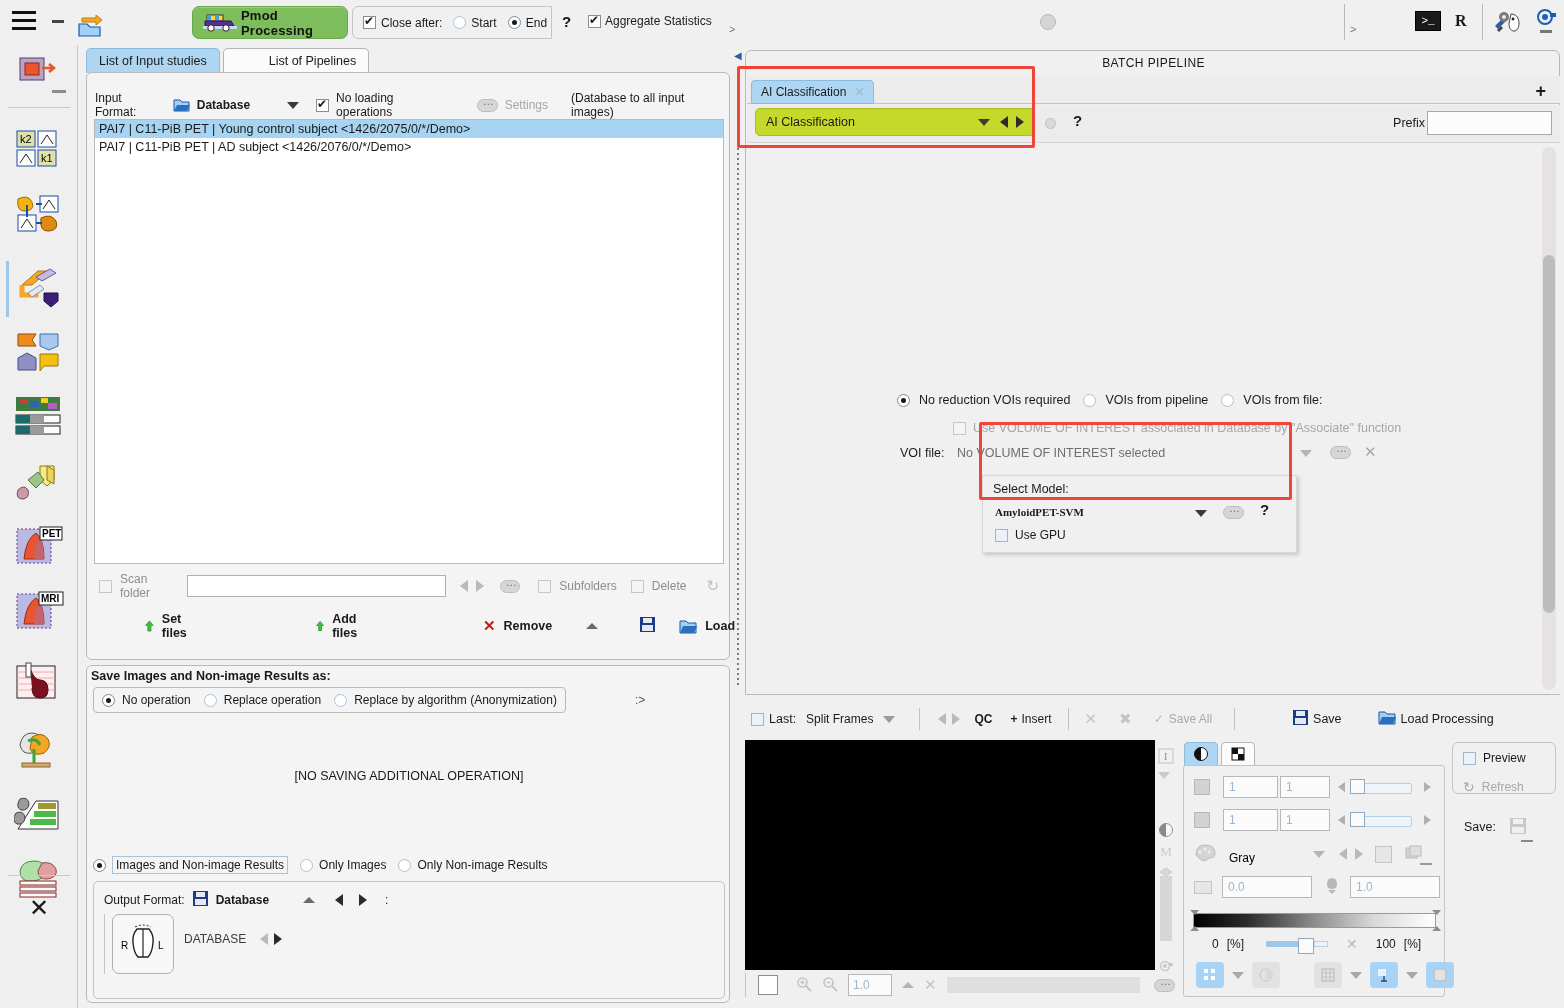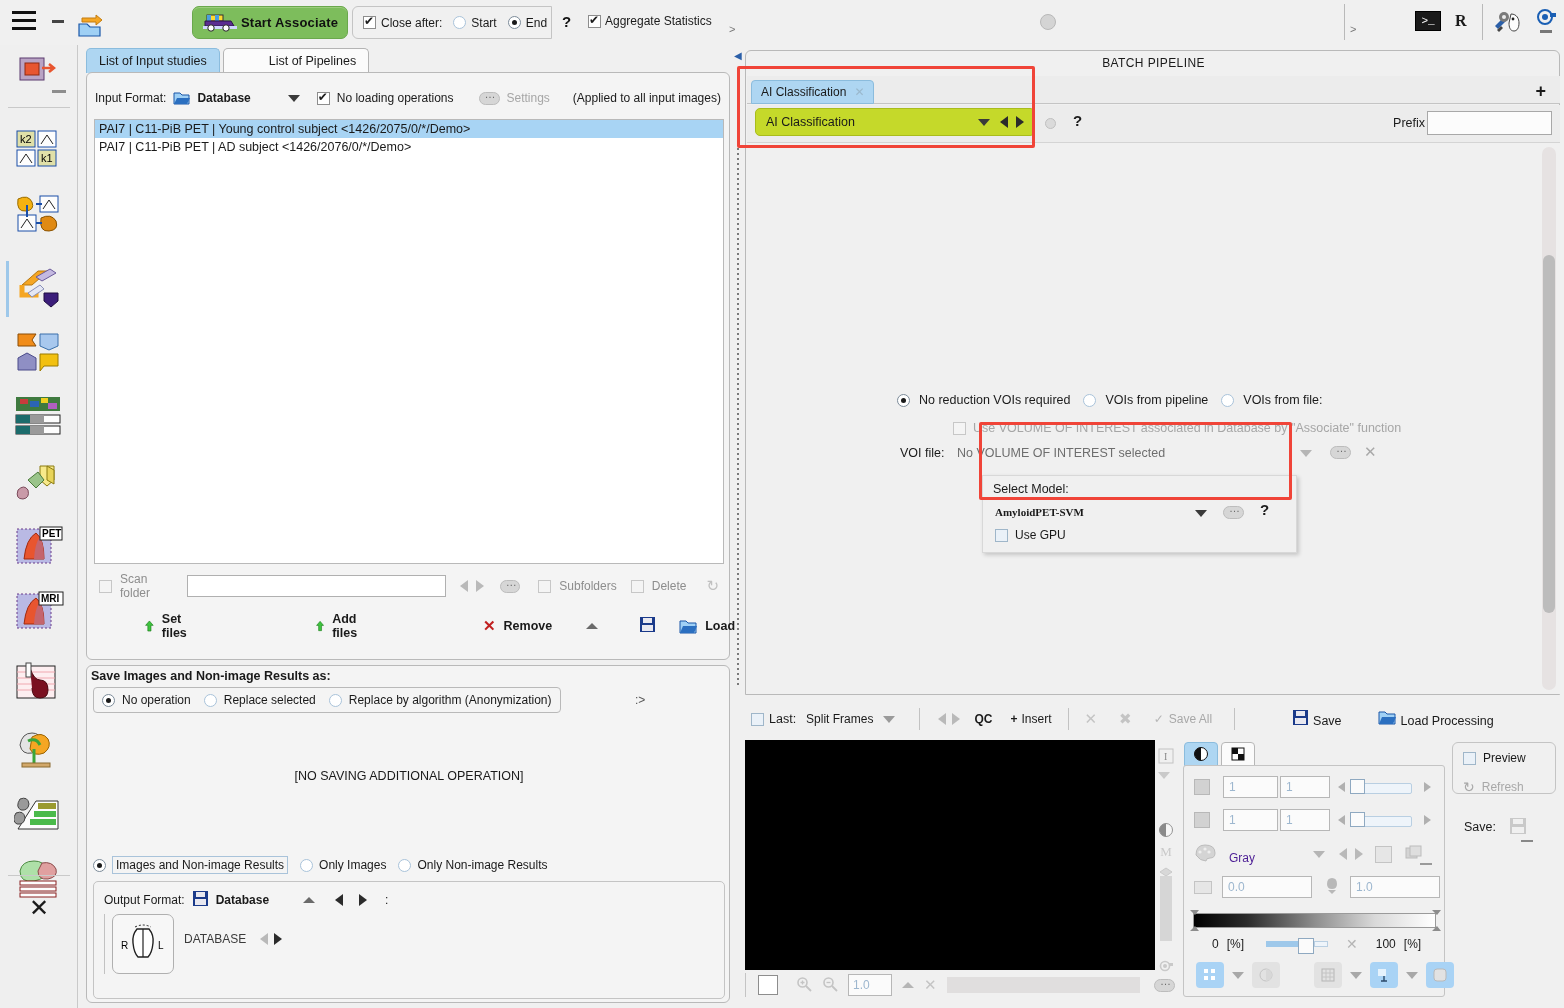--- a/index.html
+++ b/index.html
@@ -136,21 +136,21 @@
   .redbox { position: absolute; border: 3px solid #f04438; border-radius: 2px; pointer-events: none;}
   .selmodel-lbl { position: absolute; left: 10px; top: 6px; font-size: 12.5px;}
   .selmodel-val { position: absolute; left: 12px; top: 30px; font-size: 11px; font-weight: bold; font-family: Liberation Serif, serif;}
   .selm-caret { position: absolute; left: 212px; top: 34px;}
   .selm-ell { position: absolute; left: 240px; top: 30px;}
   .selm-q { position: absolute; left: 277px; top: 25px; font-size: 15px; font-weight: bold; cursor:pointer;}
   .gpurow { position: absolute; left: 12px; top: 52px; display: flex; align-items: center; gap: 7px;}
 
   
   .botbar { position: absolute; left: 745px; top: 705px; width: 819px; height: 28px; display:flex; align-items:center;}
-  .bb-item { display: flex; align-items: flex-end; gap: 5px; font-size: 12.5px; }
+  .bb-item { display: flex; align-items: center; gap: 5px; font-size: 12.5px; }
   .bb-div { width: 1px; height: 22px; background: #c2c2c2;}
 
   .viewer { position: absolute; left: 745px; top: 740px; width: 410px; height: 230px; background: #000;}
   .vrail { position: absolute; left: 1157px; top: 740px; width: 18px; height: 258px;}
   .vrail .ic { position: absolute; left: 1px; width: 16px; height: 16px; opacity:.45;}
   .vrail-bar { position: absolute; left: 3px; top: 136px; width: 12px; height: 65px; background: #d6d6d6;}
 
   .ctltabs { position: absolute; left: 1184px; top: 742px; height: 24px; display: flex; gap: 3px;}
   .ctltab { width: 34px; height: 24px; border: 1px solid #b7b7b7; border-radius: 4px 4px 0 0; background: #fbfbfb; cursor:pointer;
     display:flex; align-items:center; justify-content:center;}
@@ -218,21 +218,21 @@
         <svg width="34" height="21" viewBox="0 0 34 21">
           <rect x="4" y="2" width="16" height="6" fill="#ffd92e" stroke="#333"></rect>
           <rect x="4" y="2" width="4" height="6" fill="#4a9ede"></rect>
           <rect x="12" y="2" width="4" height="6" fill="#4a9ede"></rect>
           <path d="M2 8 h26 l3 5 H2z" fill="#5b2d91" stroke="#2a1448"></path>
           <rect x="0" y="13" width="34" height="3" fill="#cfd6ff"></rect>
           <circle cx="8" cy="15" r="3.2" fill="#fff" stroke="#222"></circle>
           <circle cx="23" cy="15" r="3.2" fill="#fff" stroke="#222"></circle>
         </svg>
       </span>
-      <span class="lbl">Start Associate</span>
+      <span class="lbl">Pmod Processing</span>
     </div>
 
     <div class="closeafter">
       <span class="cb checked"></span>
       <span>Close after:</span>
       <span class="rb lt" style="margin-left:6px"></span>
       <span>Start</span>
       <span class="rb on" style="margin-left:6px"></span>
       <span>End</span>
     </div>
@@ -417,21 +417,21 @@
             <path d="M1 2 h6 l2 2 h7 v9 H1z" fill="#9fd0f5" stroke="#1a57a8"></path>
             <path d="M1 13 l3-6 h13 l-3 6z" fill="#2b6fc0"></path>
           </svg>
       </span>
       <span style="font-weight:bold;">Database</span>
       <span class="caret-d" style="margin-left:30px;"></span>
       <span class="cb checked" style="margin-left:10px;"></span>
       <span>No loading operations</span>
       <span class="ell muted" style="margin-left:18px;"></span>
       <span class="muted">Settings</span>
-      <span style="margin-left:16px;">(Applied to all input images)</span>
+      <span style="margin-left:16px;">(Database to all input images)</span>
     </div>
 
     <div class="studylist">
       <div class="studyrow sel">PAI7 | C11-PiB PET | Young control subject &lt;1426/2075/0/*/Demo&gt;</div>
       <div class="studyrow">PAI7 | C11-PiB PET | AD subject &lt;1426/2076/0/*/Demo&gt;</div>
     </div>
 
     <div class="scanrow">
       <span class="cb dis"></span>
       <span class="dimtxt">Scan folder</span>
@@ -482,21 +482,21 @@
       <span class="up-arrow" style="margin-left:30px;"></span>
     </div>
   </div>
 
   <div class="savebox">
     <div class="saveas-title">Save Images and Non-image Results  as:</div>
     <div class="radiogroup">
       <span class="rb on"></span>
       <span>No operation</span>
       <span class="rb lt" style="margin-left:6px;"></span>
-      <span>Replace selected</span>
+      <span>Replace operation</span>
       <span class="rb lt" style="margin-left:6px;"></span>
       <span>Replace by algorithm (Anonymization)</span>
     </div>
     <div style="position:absolute;left:548px;top:27px;font-size:12px;color:#555;">:&gt;</div>
 
     <div class="nosaveop">[NO SAVING ADDITIONAL OPERATION]</div>
 
     <div class="imgres">
       <span class="rb on"></span>
       <span class="boxed">Images and Non-image Results</span>
@@ -733,21 +733,21 @@
 
     <div style="position:absolute;left:10px;top:77px;display:flex;align-items:center;">
       <span>
         <svg width="22" height="18" viewBox="0 0 22 18">
             <path d="M11 1 q10 0 10 8 q0 5-5 5 q-4 0-4 3 -6 0-10-6 q0-10 9-10z" fill="#d4d4d4" stroke="#bcbcbc"></path>
             <circle cx="6" cy="8" r="1.6" fill="#eee"></circle>
             <circle cx="11" cy="5" r="1.6" fill="#eee"></circle>
             <circle cx="15" cy="8" r="1.6" fill="#eee"></circle>
           </svg>
       </span>
-      <span style="margin-left:13px;color:#4c1d95;margin-top:8px;">Gray</span>
+      <span style="margin-left:13px;color:#000000;margin-top:8px;">Gray</span>
       <span class="caret-d" style="margin-left:58px;border-top-color:#b5b5b5;"></span>
       <span class="nav-l dim" style="margin-left:14px;"></span>
       <span class="nav-r dim" style="margin-left:8px;"></span>
       <span style="margin-left:12px;width:17px;height:17px;border:1px solid #c4c4c4;background:#e6e6e6;display:inline-block;"></span>
       <span style="margin-left:13px;">
         <svg width="18" height="16" viewBox="0 0 18 16">
             <rect x="1" y="3" width="11" height="10" fill="#d4d4d4" stroke="#bcbcbc"></rect>
             <rect x="5" y="1" width="11" height="10" fill="#dedede" stroke="#bcbcbc"></rect>
           </svg>
       </span>

